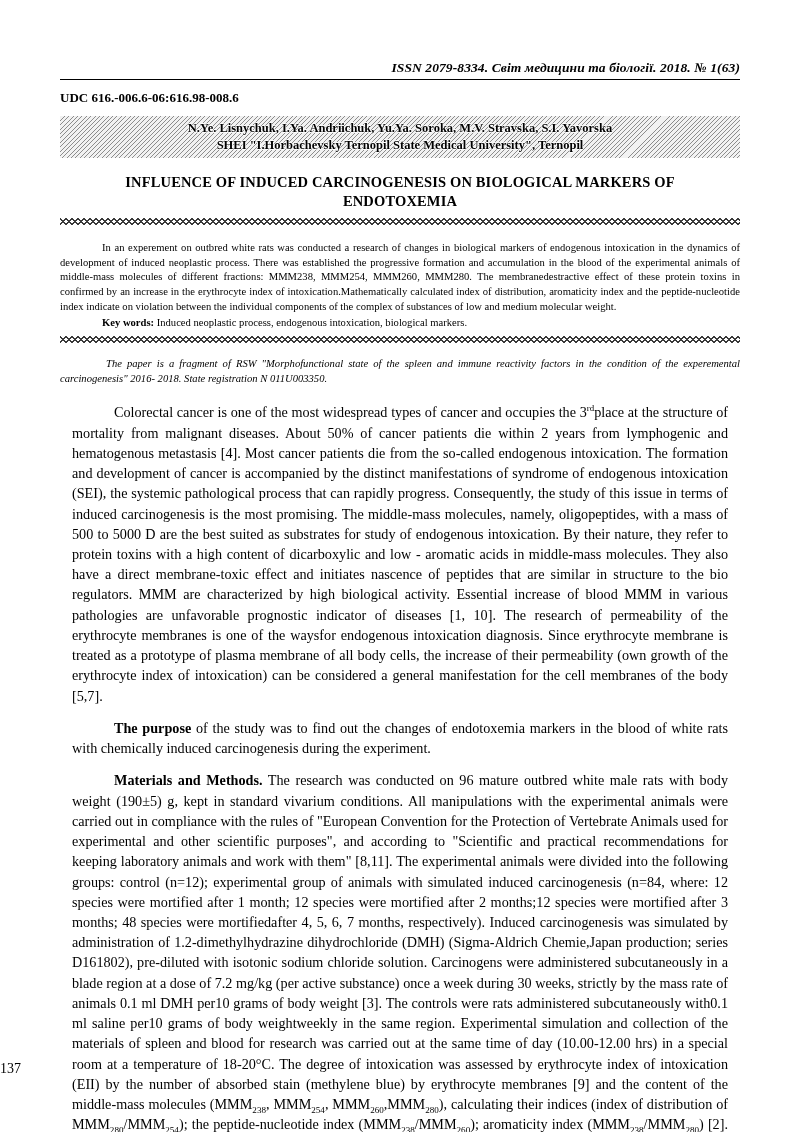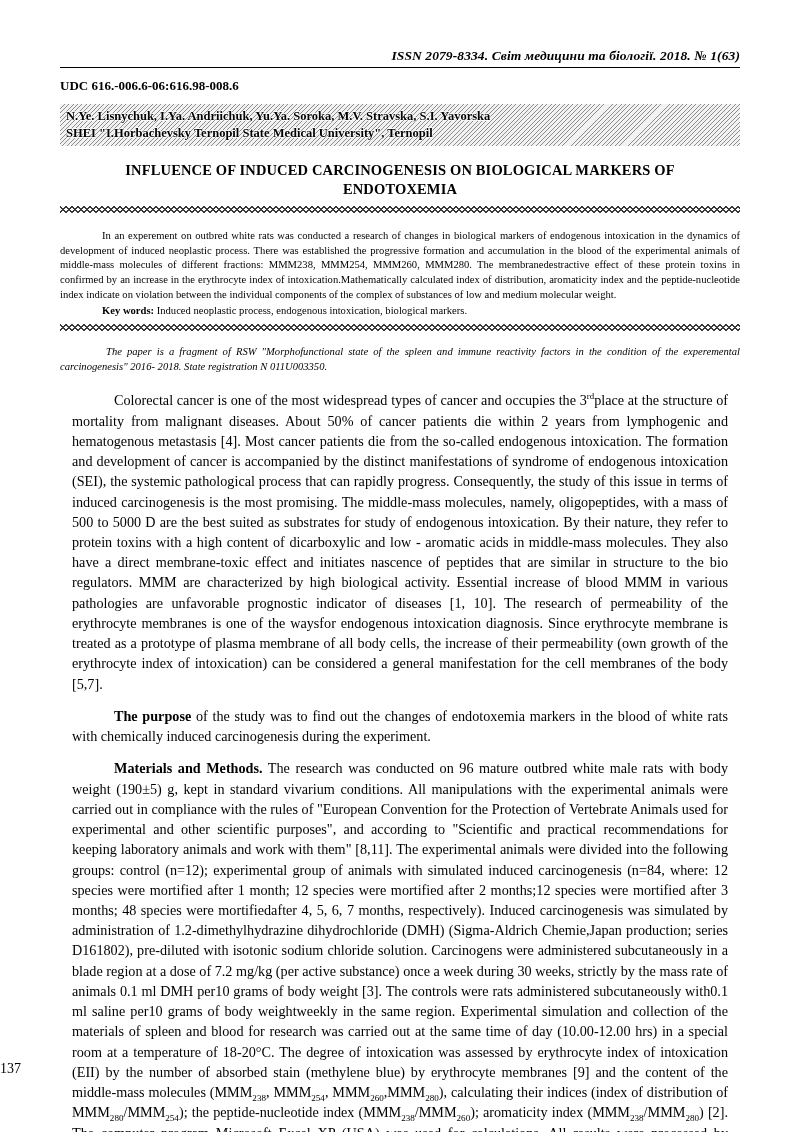--- a/index.html
+++ b/index.html
@@ -13,21 +13,21 @@
     font-family: "Liberation Serif", "DejaVu Serif", serif;
     color: #000000;
     position: relative;
     overflow: hidden;
   }
   .page {
     position: relative;
     width: 800px;
     height: 1132px;
     box-sizing: border-box;
-    padding: 0 60px;
+    padding: 12px 60px;
   }
 
   
   .running-head {
     padding-top: 48px;
     text-align: right;
     font-style: italic;
     font-weight: bold;
     font-size: 13.5px;
     letter-spacing: 0.1px;
@@ -45,20 +45,21 @@
     font-weight: bold;
     font-size: 13px;
     line-height: 1.33;
   }
   .idblock div { white-space: nowrap; }
 
   
   .authors-band {
     margin-top: 10px;
     padding: 4px 6px 5px 6px;
+    text-align: center;
     font-weight: bold;
     font-size: 12.5px;
     line-height: 1.34;
     background-color: #f2f2f2;
     background-image:
       repeating-linear-gradient(135deg,
         rgba(0,0,0,0.42) 0px,
         rgba(0,0,0,0.42) 0.7px,
         rgba(0,0,0,0) 0.7px,
         rgba(0,0,0,0) 3.1px);

